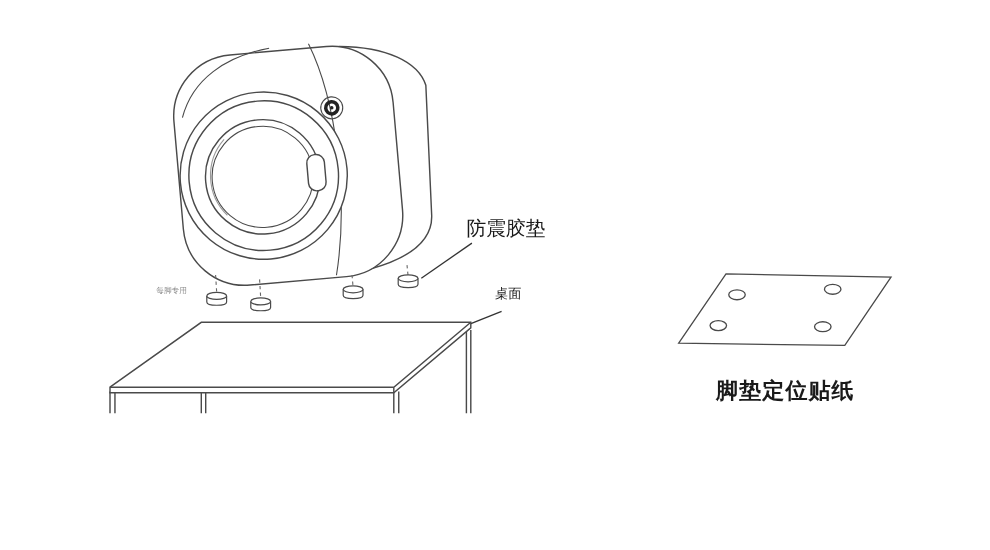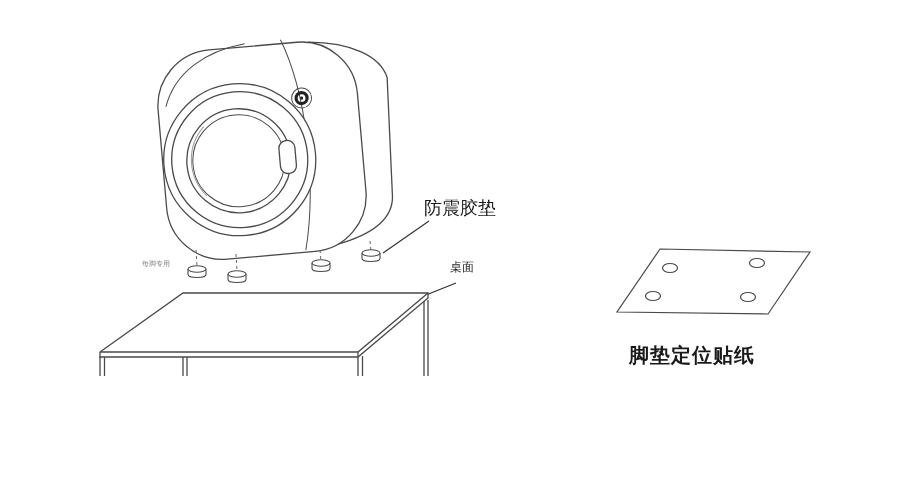--- a/index.html
+++ b/index.html
@@ -12,21 +12,21 @@
   }
   .stage svg{position:absolute;left:0;top:0;}
   .lbl{
     position:absolute;
     color:#1a1a1a;
     white-space:nowrap;
     font-family:"Liberation Sans","DejaVu Sans",sans-serif;
   }
   #pad-label{left:424px;top:196px;font-size:18px;font-weight:500;}
   #table-label{left:450px;top:259px;font-size:12px;font-weight:500;}
-  #sticker-label{left:607px;top:342px;width:170px;text-align:center;font-size:20px;font-weight:600;letter-spacing:1px;}
+  #sticker-label{left:607px;top:342px;width:170px;text-align:right;font-size:20px;font-weight:600;letter-spacing:1px;}
   #tiny-note{left:142px;top:259px;font-size:7px;color:#888;}
 </style>
 </head>
 <body>
 
 <div class="stage">
 
   <svg width="900" height="500" viewBox="0 0 900 500">
     <defs>
       <g id="pad-shape">

